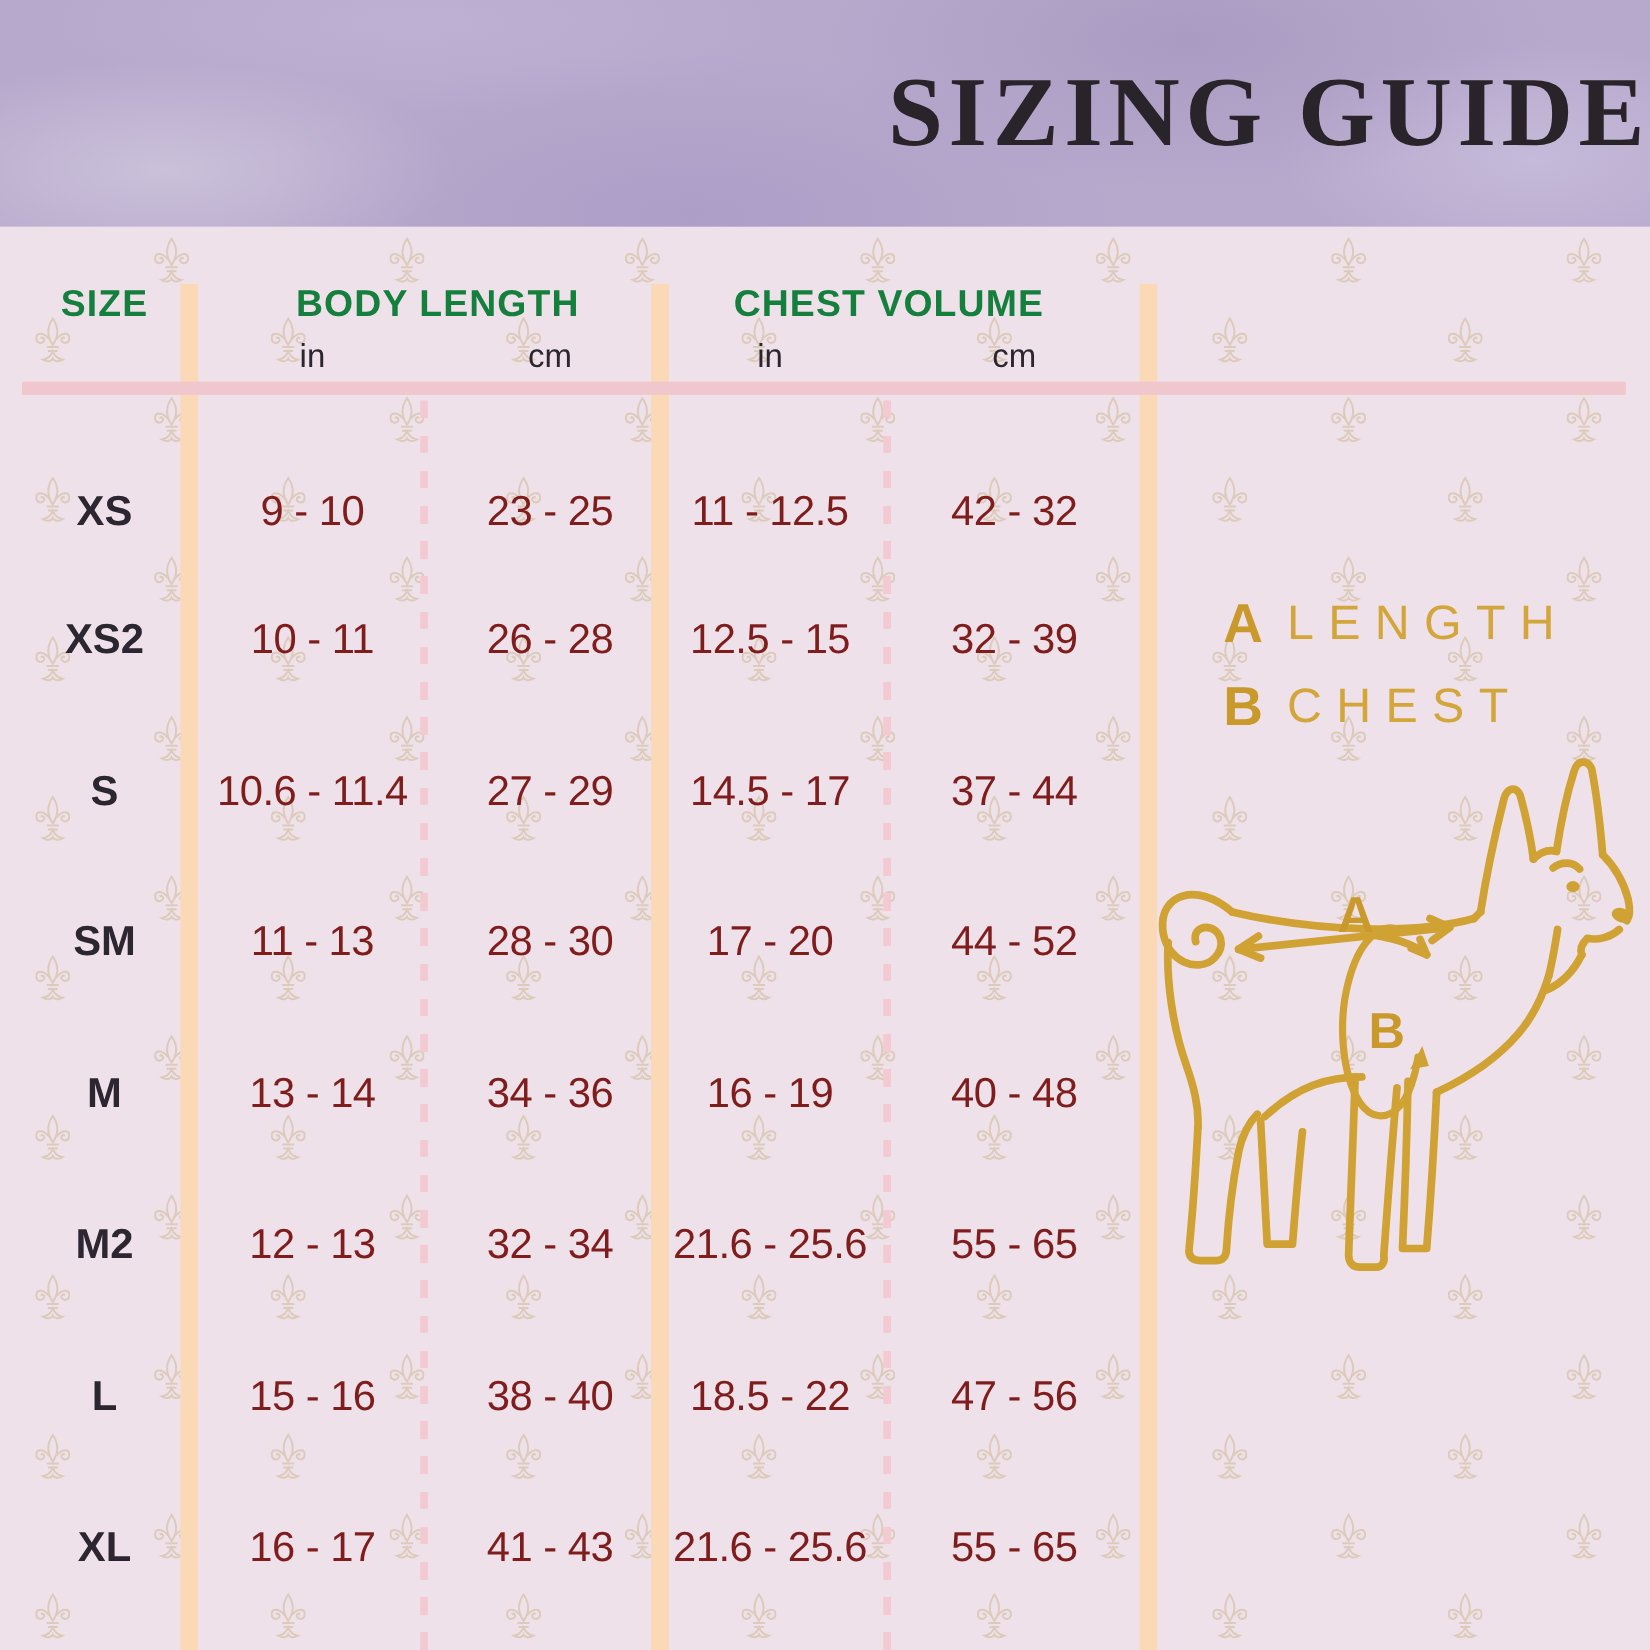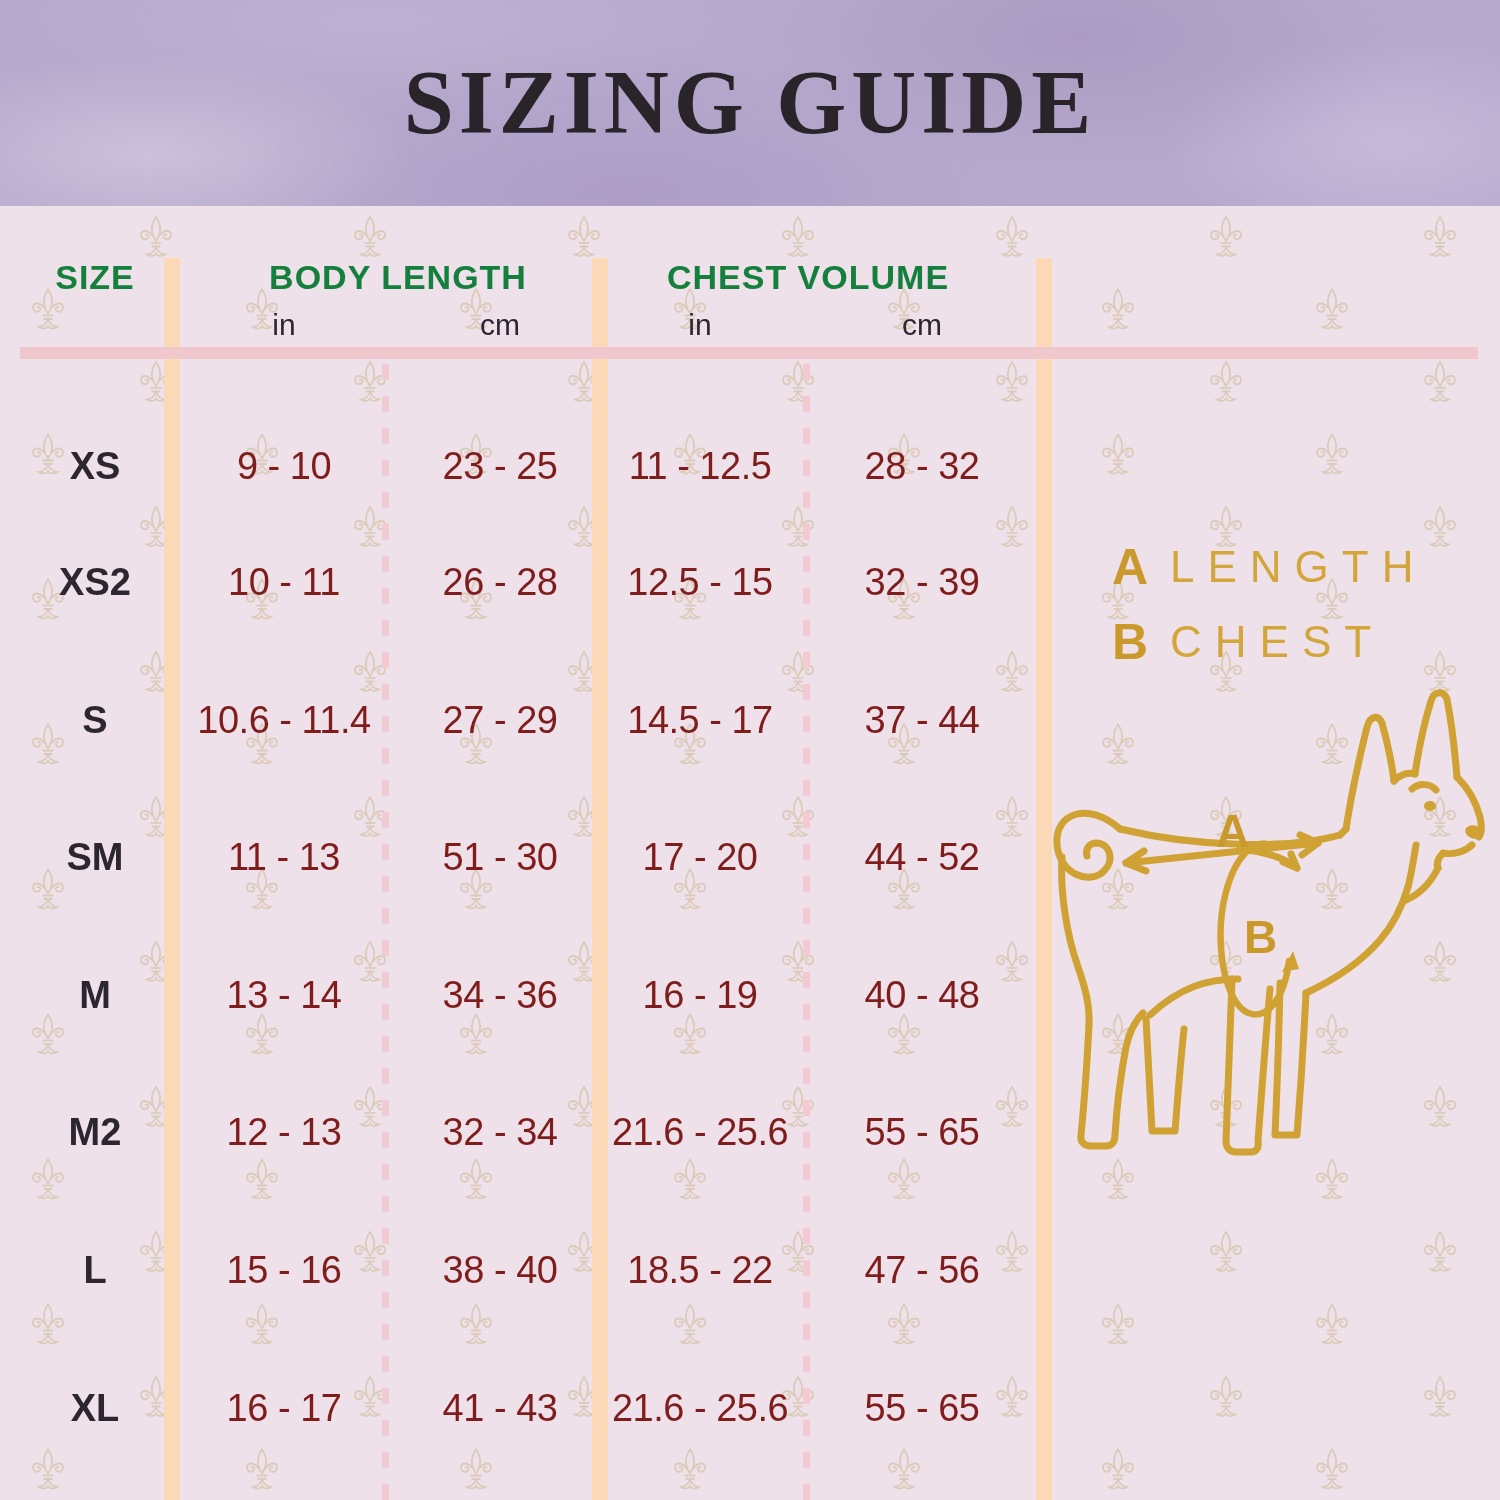--- a/index.html
+++ b/index.html
@@ -29,21 +29,21 @@
     position:absolute;left:0;top:0;width:1500px;height:206px;z-index:4;
     background:
       radial-gradient(ellipse 430px 160px at 10% 75%, rgba(255,255,255,.28), rgba(255,255,255,0) 62%),
       radial-gradient(ellipse 520px 210px at 72% 18%, rgba(150,132,180,.38), rgba(150,132,180,0) 65%),
       radial-gradient(ellipse 640px 240px at 42% 95%, rgba(160,142,194,.42), rgba(160,142,194,0) 62%),
       radial-gradient(ellipse 330px 150px at 93% 70%, rgba(210,200,230,.55), rgba(210,200,230,0) 70%),
       radial-gradient(ellipse 500px 120px at 25% 10%, rgba(196,184,218,.5), rgba(196,184,218,0) 70%),
       #B7A9CC;
   }
   .band h1{
-    margin:0;width:100%;text-align:center;line-height:206px;
+    margin:0;width:100%;text-align:right;line-height:206px;
     font-family:"Liberation Serif", serif;font-weight:700;
     font-size:90px;letter-spacing:5px;color:#29242A;
   }
 
   
   .cell{position:absolute;transform:translate(-50%,-50%);white-space:nowrap;z-index:5;}
   .h1c{font-size:34px;font-weight:700;letter-spacing:1px;color:#15803d;}
   .h2c{font-size:30px;font-weight:400;color:#2B2630;}
   .lblc{font-size:38px;font-weight:700;color:#2B2630;}
   .numc{font-size:38px;font-weight:400;letter-spacing:-.5px;color:#7f1d1d;}
@@ -244,37 +244,37 @@
 <div class="cell h1c hr1 col-cv">CHEST VOLUME</div>
 <div class="cell h2c hr2 col-bin">in</div>
 <div class="cell h2c hr2 col-bcm">cm</div>
 <div class="cell h2c hr2 col-cin">in</div>
 <div class="cell h2c hr2 col-ccm">cm</div>
 
 <div class="cell lblc r0 col-size">XS</div>
 <div class="cell numc r0 col-bin">9 - 10</div>
 <div class="cell numc r0 col-bcm">23 - 25</div>
 <div class="cell numc r0 col-cin">11 - 12.5</div>
-<div class="cell numc r0 col-ccm">28 - 32</div>
+<div class="cell numc r0 col-ccm">42 - 32</div>
 
 <div class="cell lblc r1 col-size">XS2</div>
 <div class="cell numc r1 col-bin">10 - 11</div>
 <div class="cell numc r1 col-bcm">26 - 28</div>
 <div class="cell numc r1 col-cin">12.5 - 15</div>
 <div class="cell numc r1 col-ccm">32 - 39</div>
 
 <div class="cell lblc r2 col-size">S</div>
 <div class="cell numc r2 col-bin">10.6 - 11.4</div>
 <div class="cell numc r2 col-bcm">27 - 29</div>
 <div class="cell numc r2 col-cin">14.5 - 17</div>
 <div class="cell numc r2 col-ccm">37 - 44</div>
 
 <div class="cell lblc r3 col-size">SM</div>
 <div class="cell numc r3 col-bin">11 - 13</div>
-<div class="cell numc r3 col-bcm">51 - 30</div>
+<div class="cell numc r3 col-bcm">28 - 30</div>
 <div class="cell numc r3 col-cin">17 - 20</div>
 <div class="cell numc r3 col-ccm">44 - 52</div>
 
 <div class="cell lblc r4 col-size">M</div>
 <div class="cell numc r4 col-bin">13 - 14</div>
 <div class="cell numc r4 col-bcm">34 - 36</div>
 <div class="cell numc r4 col-cin">16 - 19</div>
 <div class="cell numc r4 col-ccm">40 - 48</div>
 
 <div class="cell lblc r5 col-size">M2</div>

